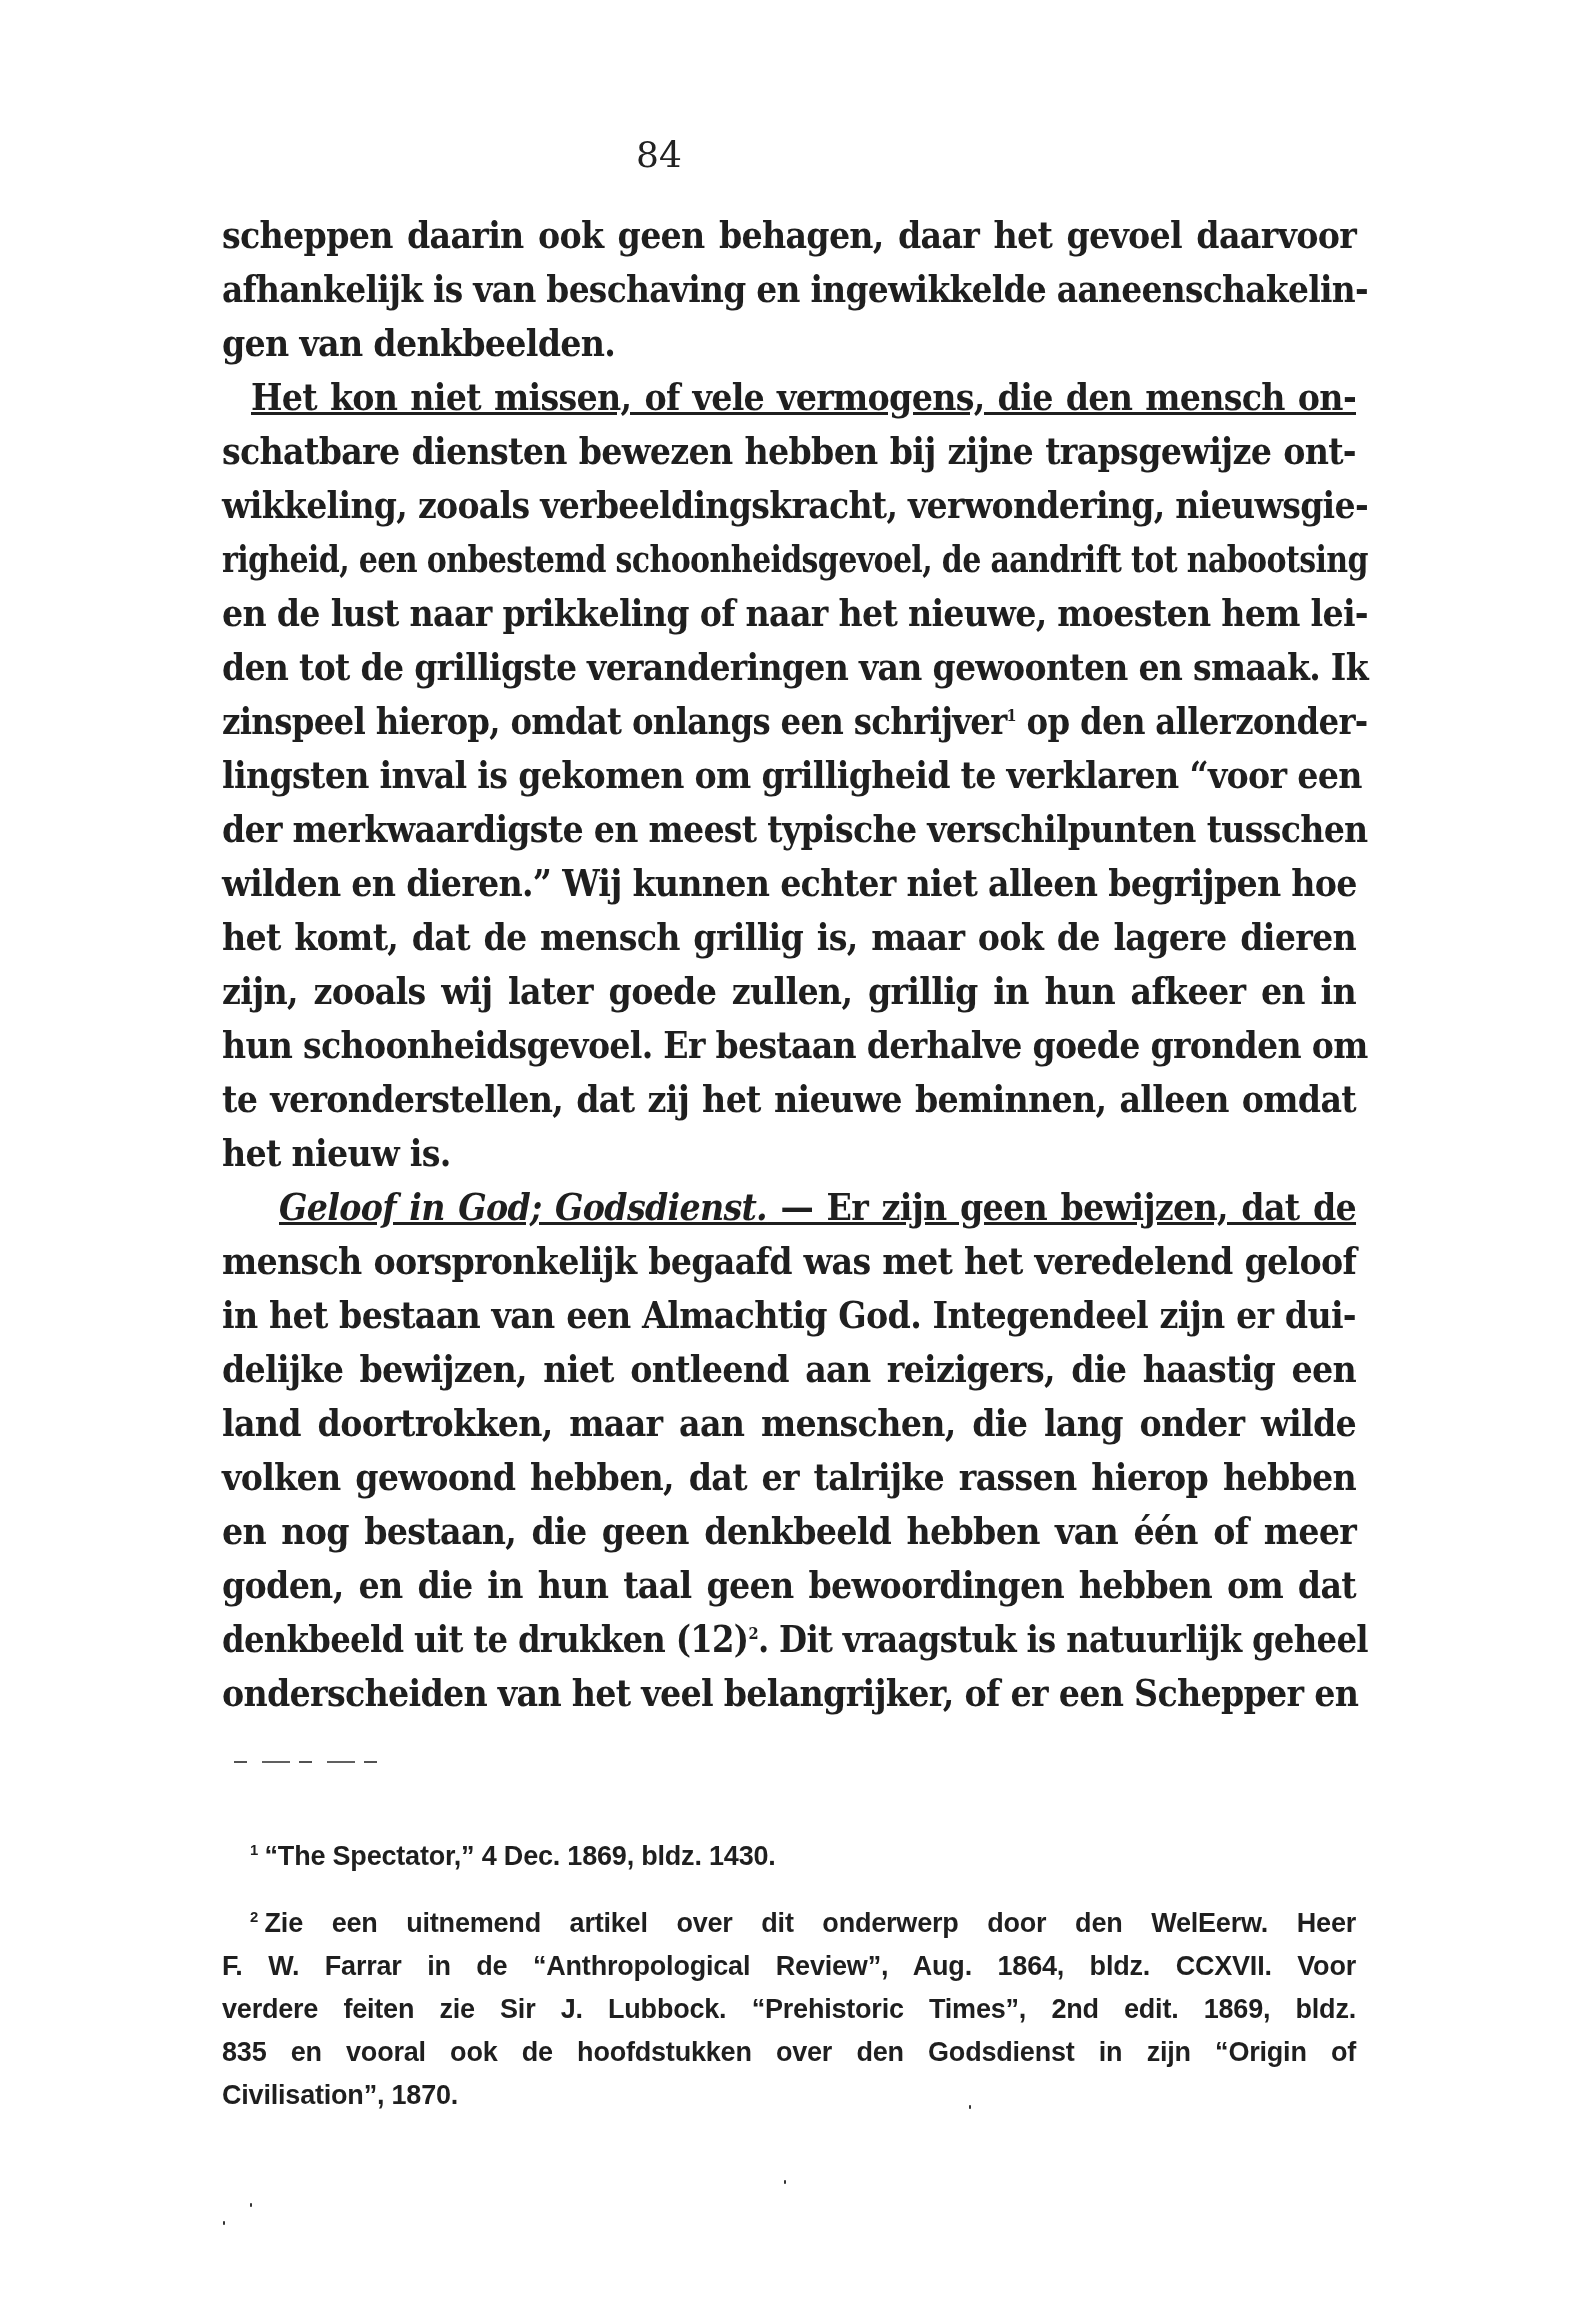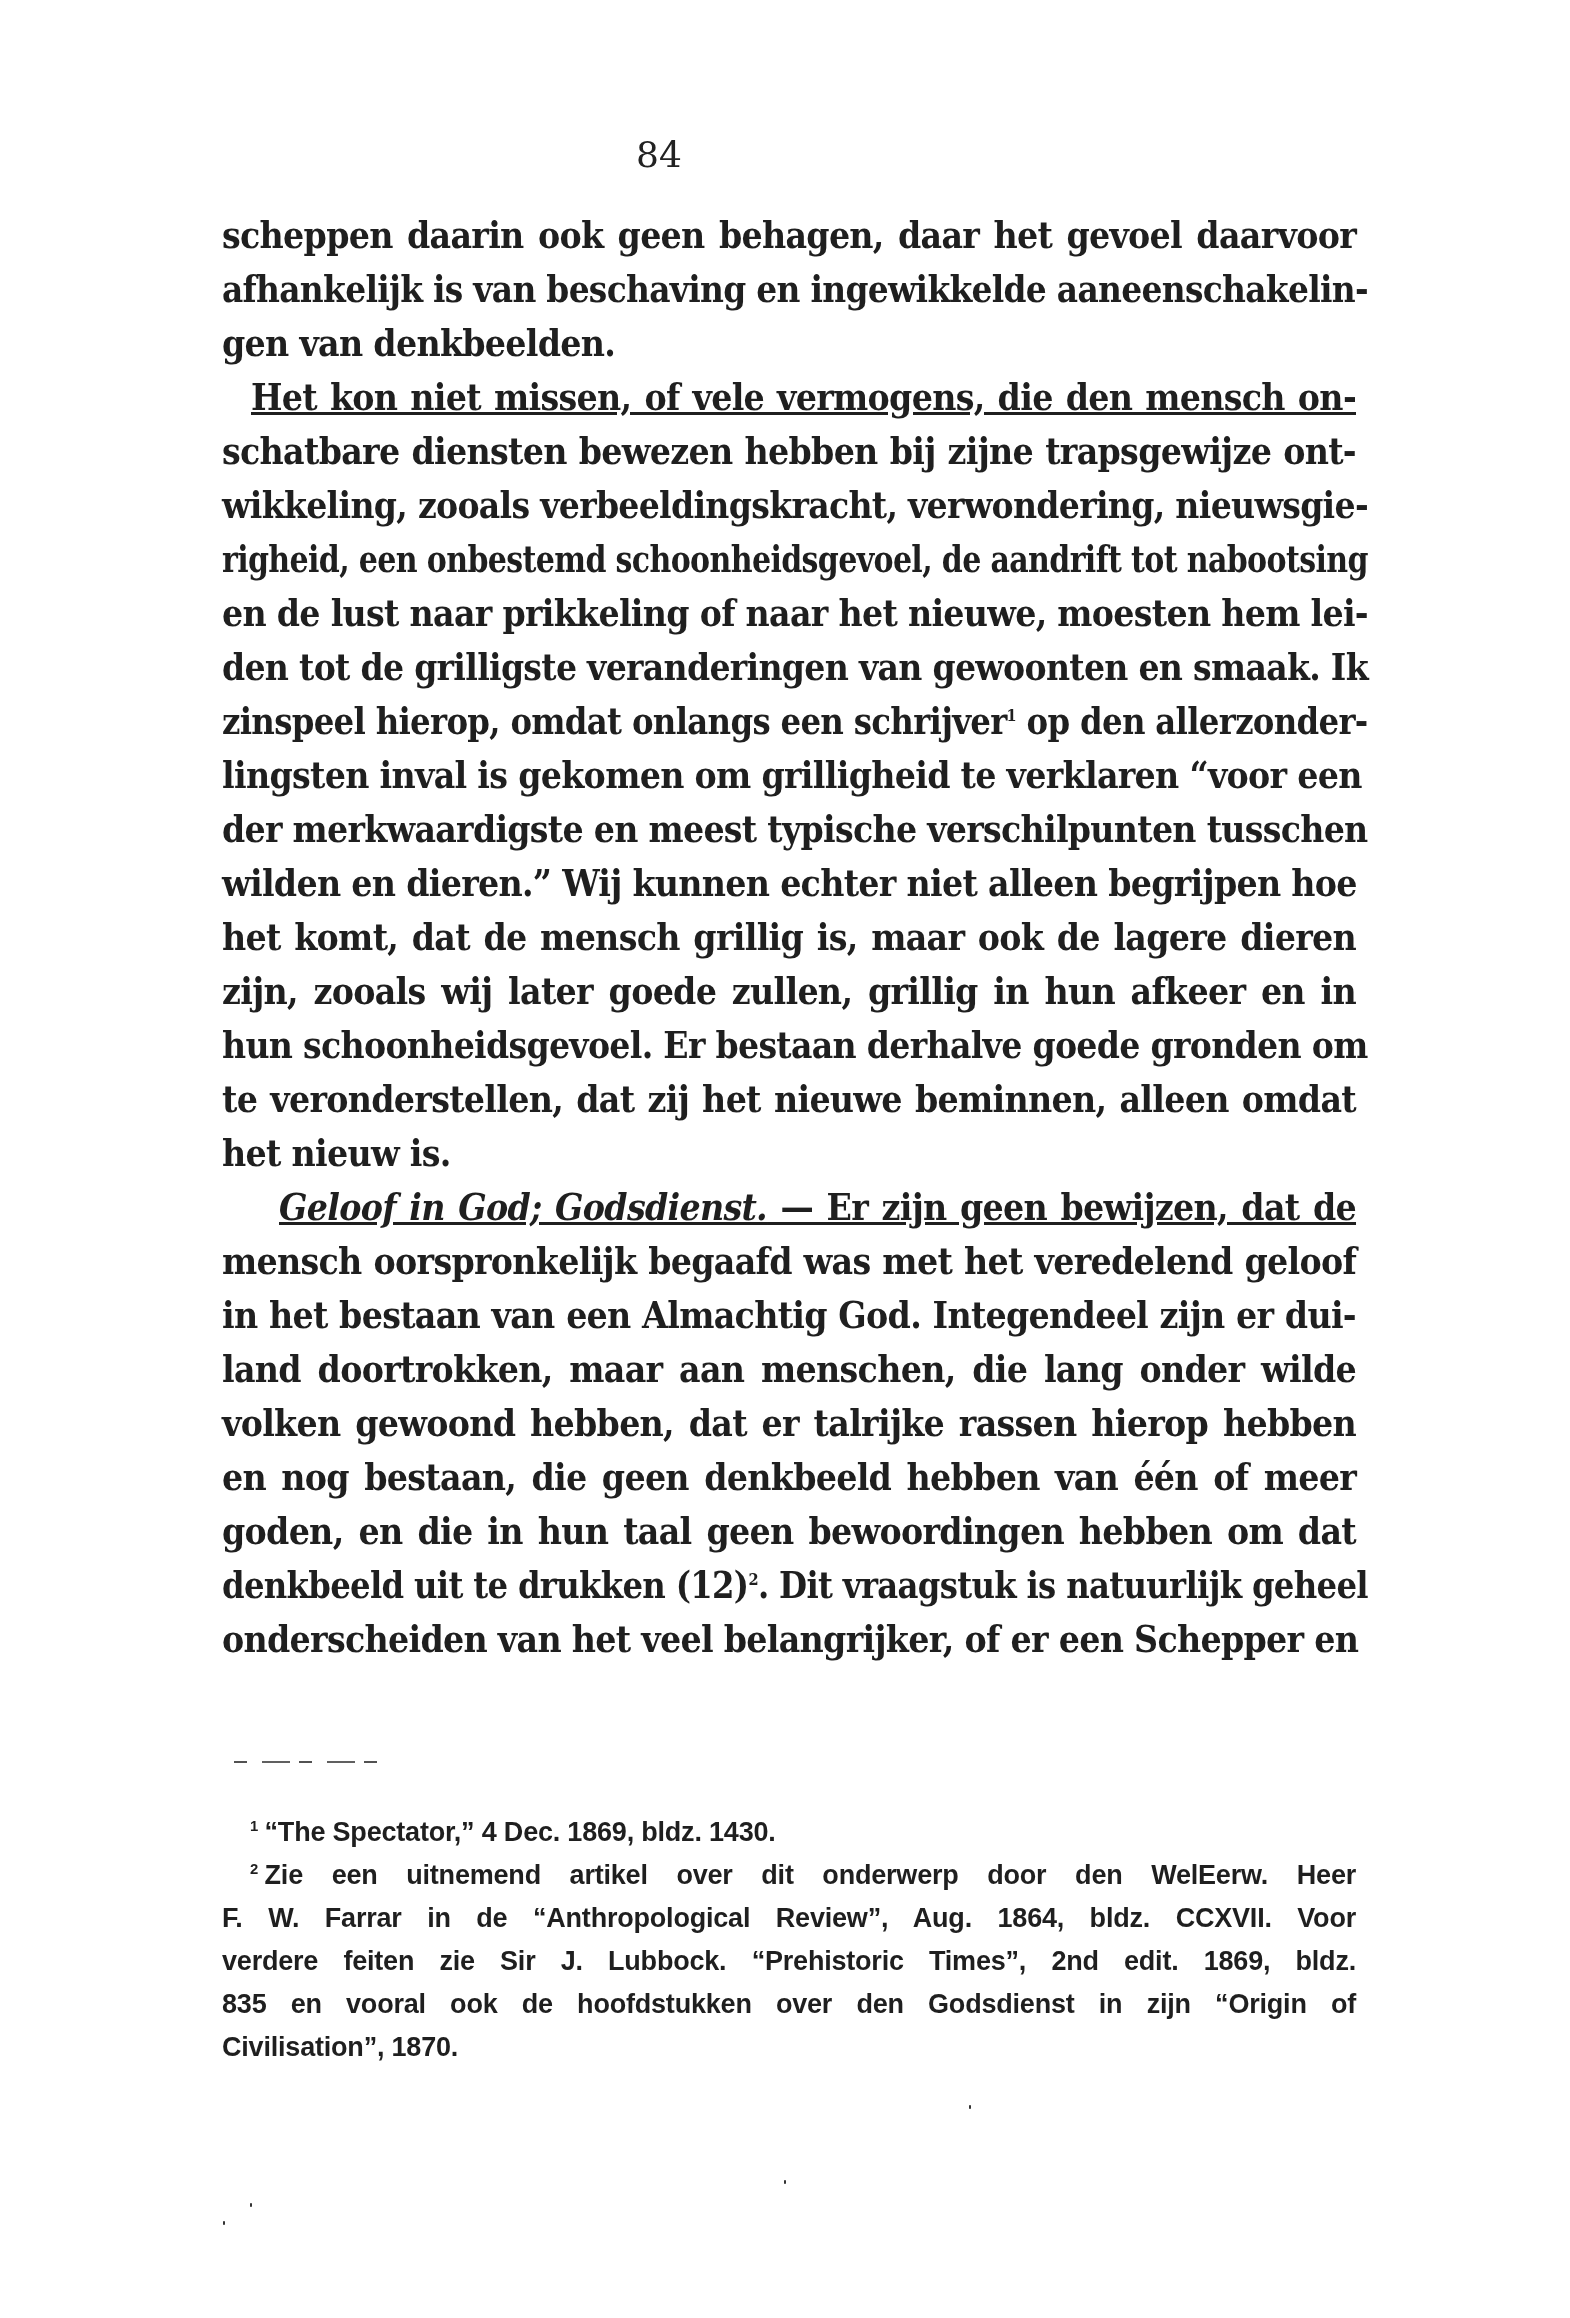--- a/index.html
+++ b/index.html
@@ -36,21 +36,21 @@
   .footnotes {
     position: absolute; left: 222px; top: 1811px; width: 1134px;
   }
   .fn {
     display: block; height: 43px; line-height: 43px;
     font-size: 27px; font-weight: bold; white-space: nowrap;
     text-align: justify; text-align-last: justify;
     letter-spacing: -0.2px; font-family: "Liberation Sans", sans-serif;
   }
   .fn.last { text-align-last: left; }
-  .fn.indent { padding-left: 28px; }
+  .fn.indent { padding-left: 28px; margin-top: 24px; }
   .fn .mark { font-size: 0.55em; vertical-align: super; line-height: 0; margin-right: 6.5px; }
   .specks span { position: absolute; width: 2.3px; height: 3.7px; background: #333; border-radius: 0.9px; }
 </style>
 </head>
 <body>
 
 <div class="page">
   <div class="page-number">84</div>
 
   <div class="body-text" id="body-text">
@@ -68,20 +68,21 @@
       <div class="line" style="transform: scaleX(0.9976); width: 1137px;"><span>der merkwaardigste en meest typische verschilpunten tusschen</span></div>
       <div class="line"><span>wilden en dieren.” Wij kunnen echter niet alleen begrijpen hoe</span></div>
       <div class="line"><span>het komt, dat de mensch grillig is, maar ook de lagere dieren</span></div>
       <div class="line"><span>zijn, zooals wij later goede zullen, grillig in hun afkeer en in</span></div>
       <div class="line" style="transform: scaleX(0.9963); width: 1138px;"><span>hun schoonheidsgevoel. Er bestaan derhalve goede gronden om</span></div>
       <div class="line"><span>te veronderstellen, dat zij het nieuwe beminnen, alleen omdat</span></div>
       <div class="line last"><span>het nieuw is.</span></div>
       <div class="line indent"><span class="ital">Geloof in God; Godsdienst.</span><span> — Er zijn geen bewijzen, dat de</span></div>
       <div class="line"><span>mensch oorspronkelijk begaafd was met het veredelend geloof</span></div>
       <div class="line"><span>in het bestaan van een Almachtig God. Integendeel zijn er dui-</span></div>
+      <div class="line"><span>delijke bewijzen, niet ontleend aan reizigers, die haastig een</span></div>
       <div class="line"><span>land doortrokken, maar aan menschen, die lang onder wilde</span></div>
       <div class="line"><span>volken gewoond hebben, dat er talrijke rassen hierop hebben</span></div>
       <div class="line"><span>en nog bestaan, die geen denkbeeld hebben van één of meer</span></div>
       <div class="line"><span>goden, en die in hun taal geen bewoordingen hebben om dat</span></div>
       <div class="line" style="transform: scaleX(0.9706); width: 1169px;"><span>denkbeeld uit te drukken (12)</span><sup>2</sup><span>. Dit vraagstuk is natuurlijk geheel</span></div>
       <div class="line"><span>onderscheiden van het veel belangrijker, of er een Schepper en</span></div>
     </div>
 
   <div class="separator"></div>
 

